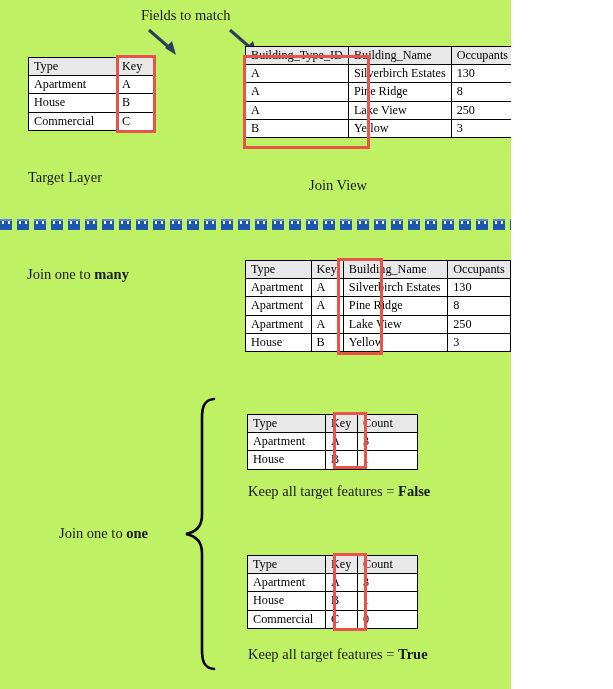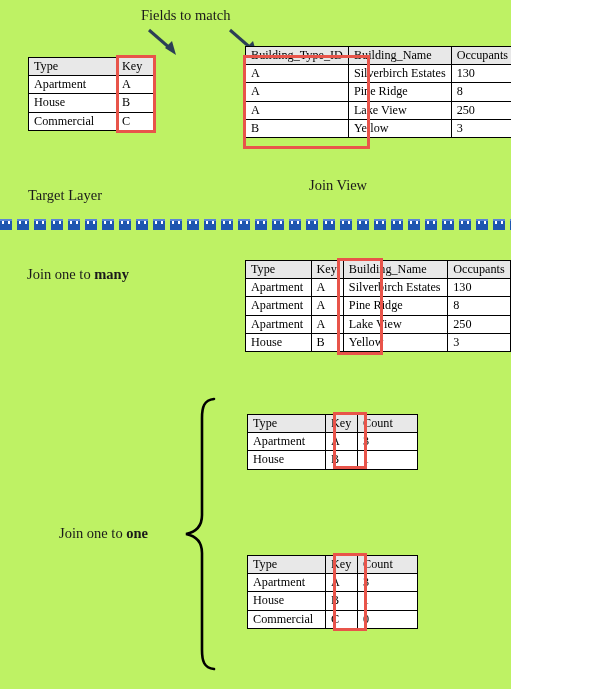--- a/index.html
+++ b/index.html
@@ -176,21 +176,21 @@
         <tr>
           <td>B</td>
           <td>Yellow</td>
           <td>3</td>
         </tr>
       </tbody>
     </table>
   </div>
   <div class="abs redbox" style="left:243px; top:55px; width:127px; height:94px;"></div>
 
-  <div class="abs label-lg" style="left:28px; top:188px;">Target Layer</div>
+  <div class="abs label-lg" style="left:28px; top:170px;">Target Layer</div>
   <div class="abs label-lg" style="left:309px; top:178px;">Join View</div>
 
   <div class="abs divider" style="left:0px; top:219px; width:613px;"></div>
 
   <div class="abs label-lg" style="left:27px; top:267px;text-align:right;">
     <span>Join one to </span><b>many</b>
   </div>
 
   <div class="abs" style="left:245px; top:260px;">
     <table class="grid">
@@ -261,20 +261,23 @@
         <tr>
           <td>House</td>
           <td>B</td>
           <td>1</td>
         </tr>
       </tbody>
     </table>
   </div>
   <div class="abs redbox" style="left:333px; top:412px; width:34px; height:57px;"></div>
 
+  <div class="abs label-lg" style="left:248px; top:484px;">
+    <span>Keep all target features = </span><b>False</b>
+  </div>
 
   <div class="abs" style="left:247px; top:555px;">
     <table class="grid">
       <thead>
         <tr>
           <th style="width:78px;">Type</th>
           <th style="width:32px;">Key</th>
           <th style="width:60px;">Count</th>
         </tr>
       </thead>
@@ -292,14 +295,17 @@
         <tr>
           <td>Commercial</td>
           <td>C</td>
           <td>0</td>
         </tr>
       </tbody>
     </table>
   </div>
   <div class="abs redbox" style="left:333px; top:553px; width:34px; height:78px;"></div>
 
+  <div class="abs label-lg" style="left:248px; top:647px;">
+    <span>Keep all target features = </span><b>True</b>
+  </div>
 
 </div>
 
 </body></html>

